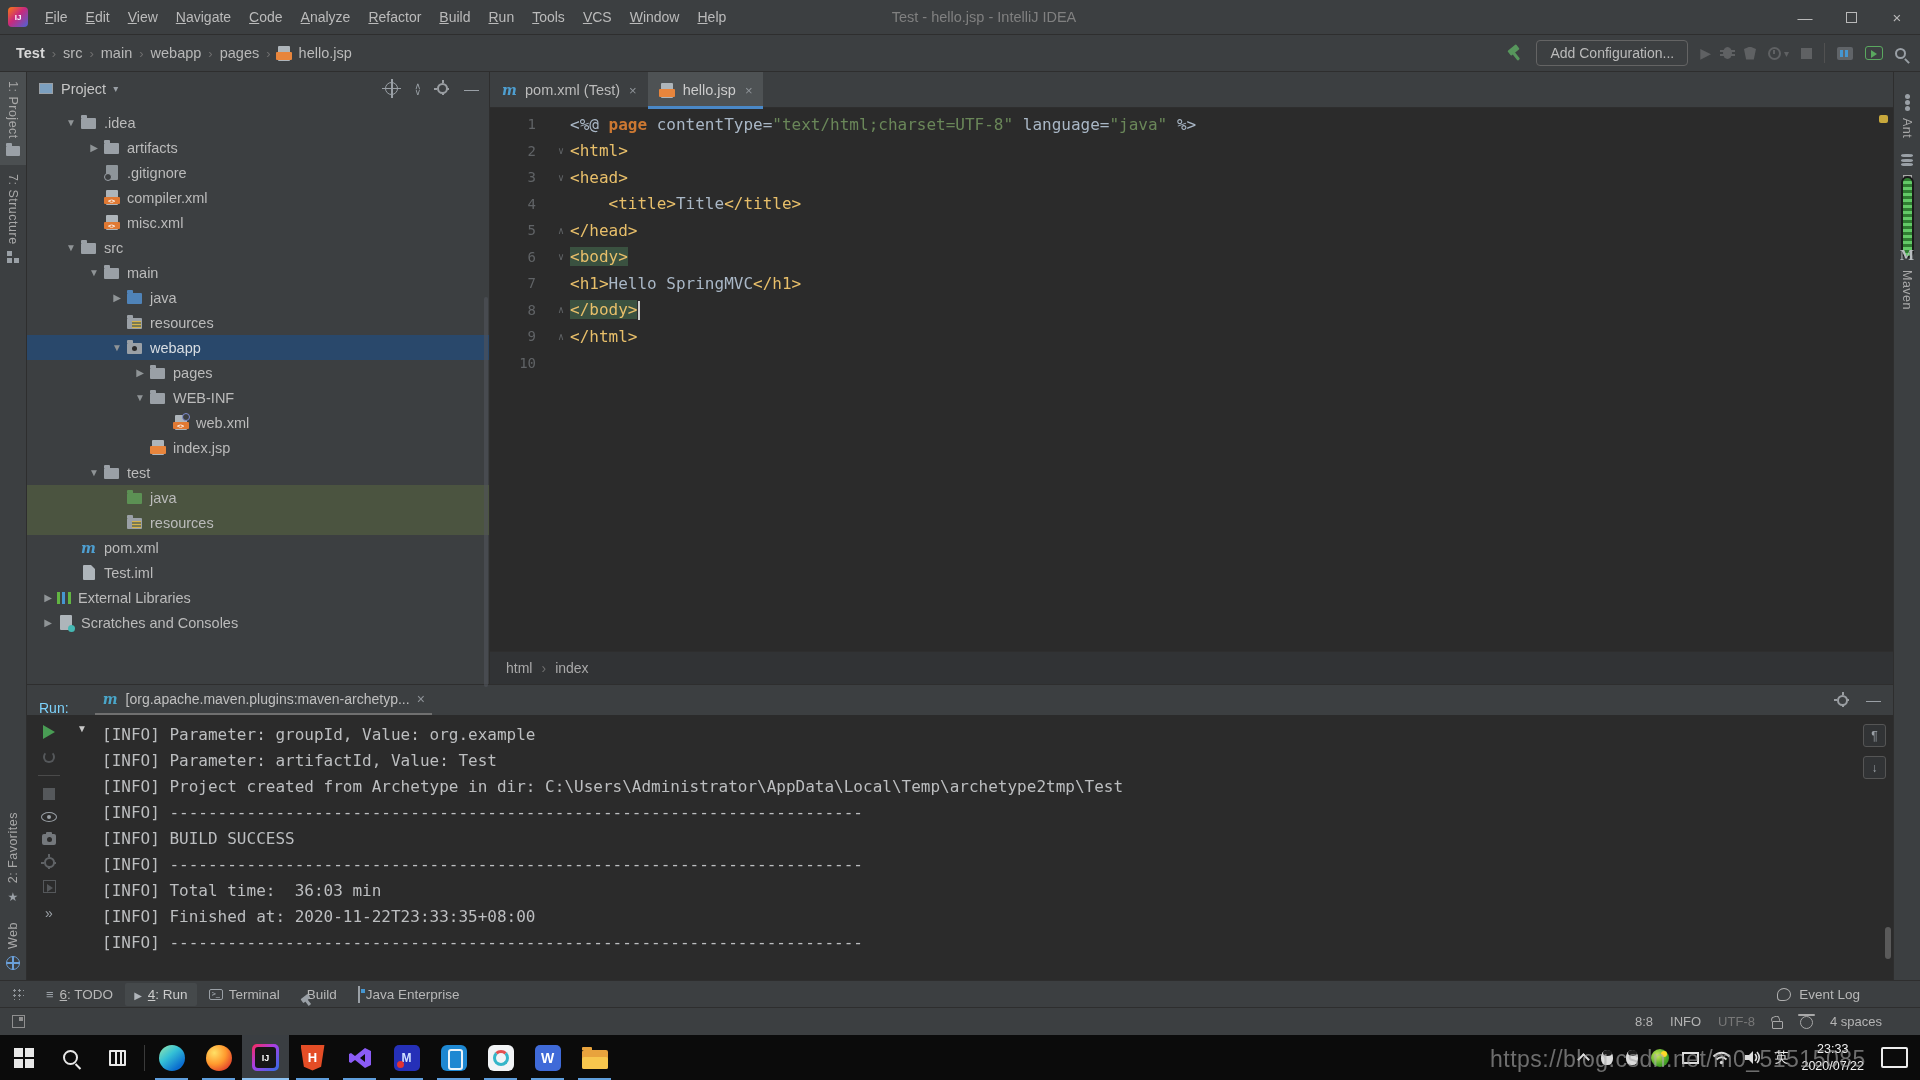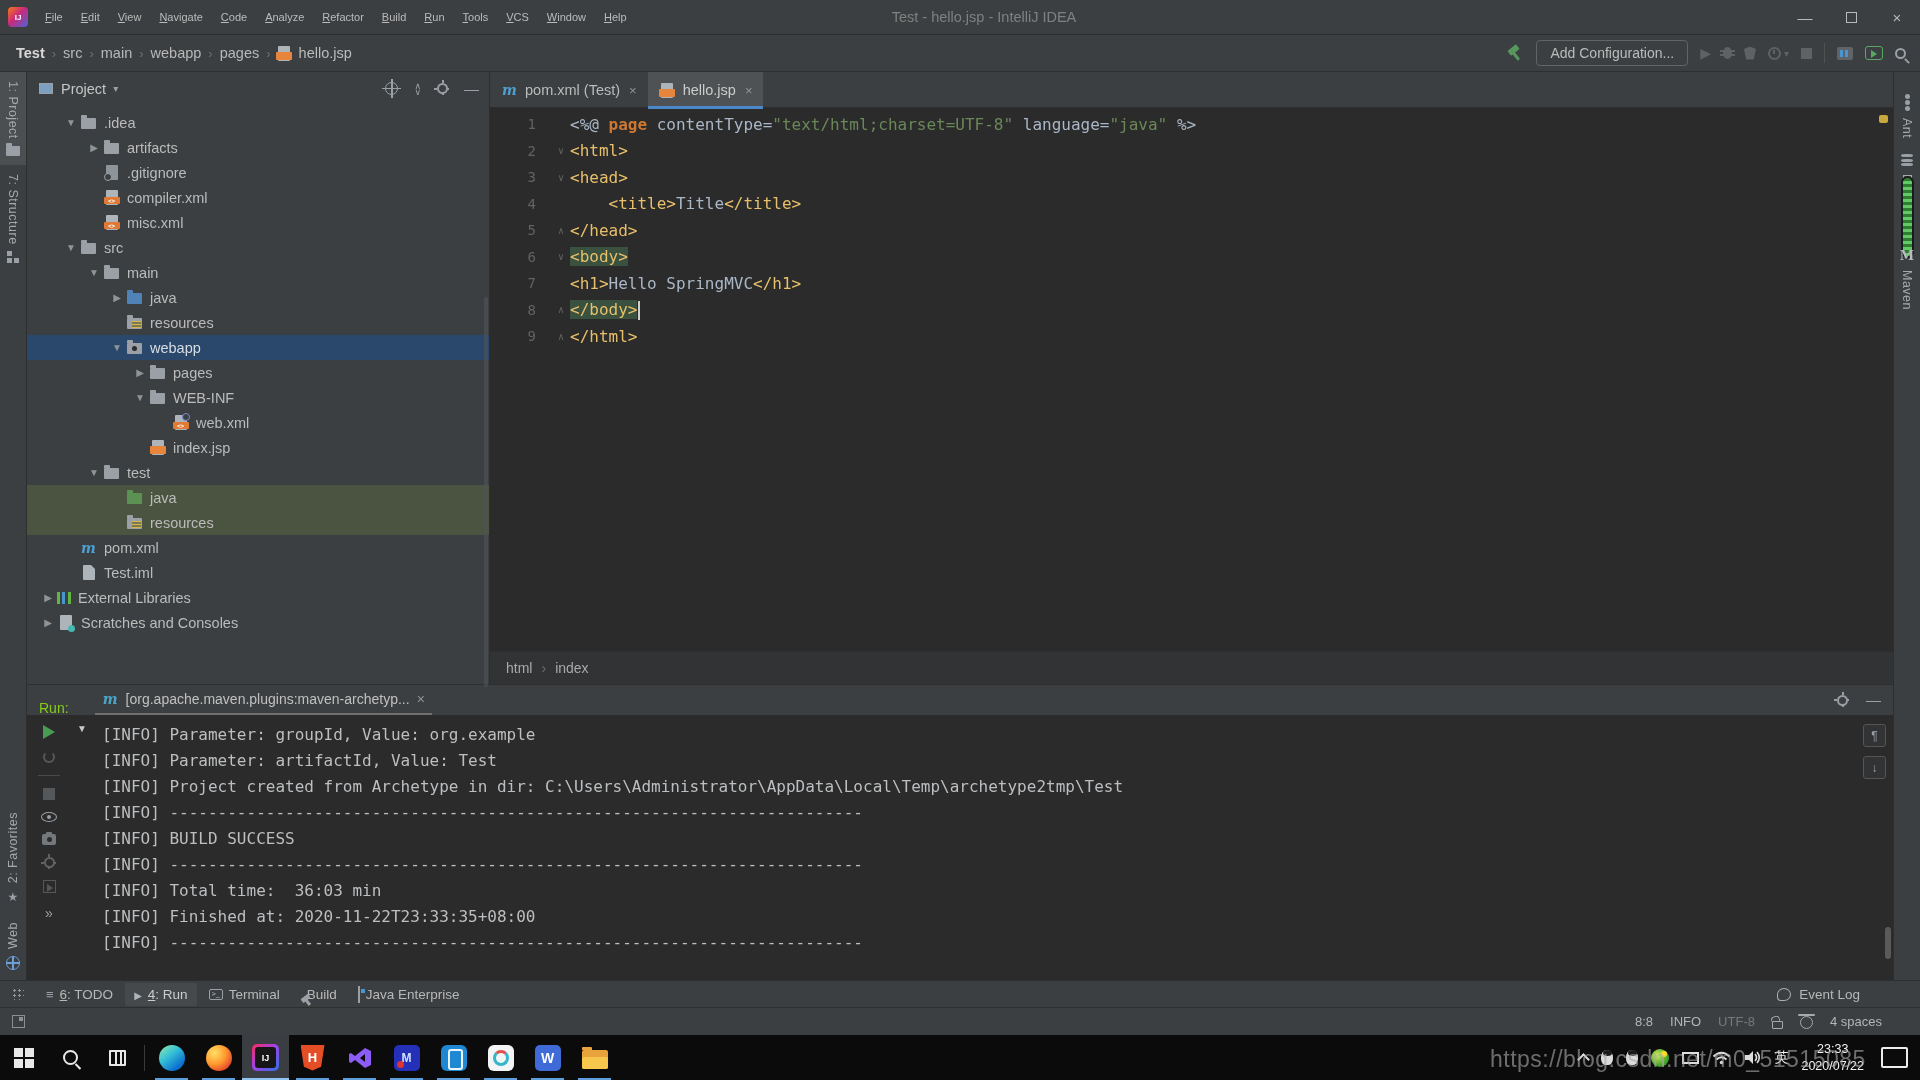--- a/index.html
+++ b/index.html
@@ -3,21 +3,21 @@
 <meta charset="utf-8">
 <style>
   * { box-sizing: border-box; margin: 0; padding: 0; }
   body { background:#000; font-family:"Liberation Sans", sans-serif; }
   .app { position:relative; width:1920px; height:1080px; background:#3c3f41; overflow:hidden; color:#bbb; }
 
   
   .titlebar { height:35px; display:flex; align-items:center; background:#3c3f41; border-bottom:1px solid #2e2e2e; position:relative; padding-left:8px; }
   .idea-logo { width:20px; height:20px; border-radius:4px; background:linear-gradient(135deg,#f97a12,#c9297c 45%,#4a64d8); display:flex; align-items:center; justify-content:center; color:#fff; font:bold 8px "Liberation Sans",sans-serif; margin-right:8px; }
   .menubar { display:flex; }
-  .menubar .mi { padding:0 9px; font-size:11px; color:#bbb; cursor:default; }
+  .menubar .mi { padding:0 9px; font-size:14px; color:#bbb; cursor:default; }
   .menubar .mi u { text-decoration:underline; }
   .win-title { position:absolute; left:0; right:0; text-align:center; color:#808080; font-size:14.5px; pointer-events:none;padding-left:48px; }
   .win-controls { position:absolute; right:0; top:0; height:35px; display:flex; }
   .wc { width:46px; display:flex; align-items:center; justify-content:center; color:#b9b9b9; font-size:15px; }
   .wc-box { width:11px; height:11px; border:1.5px solid #b9b9b9; display:inline-block; }
 
   
   .navbar { height:37px; border-bottom:1px solid #2e2e2e; display:flex; align-items:center; padding:0 14px; }
   .breadcrumbs { display:flex; align-items:center; font-size:14.5px; }
   .breadcrumbs .crumb { color:#b8b8b8; padding:0 2px; }
@@ -123,21 +123,21 @@
   .tk-str { color:#6a8759; }
   .tk-taghl { color:#e8bf6a; background:#3a5140; }
   .caret-bar { display:inline-block; width:2px; height:19px; background:#cfcfcf; vertical-align:middle; margin-left:1px; }
   .ed-marker { position:absolute; right:5px; top:7px; width:9px; height:8px; background:#c8a83c; border-radius:2px; }
   .ed-breadcrumb { height:33px; border-top:1px solid #2e2e2e; background:#313335; display:flex; align-items:center; padding-left:16px; gap:9px; font-size:14px; color:#a9a9a9; }
   .ed-breadcrumb .bsep { color:#6e6e6e; }
 
   
   .run-panel { flex:1; border-top:1px solid #2e2e2e; background:#3c3f41; display:flex; flex-direction:column; min-height:0; }
   .run-header { height:30px; display:flex; align-items:center; padding:0 12px; font-size:14px; position:relative; }
-  .run-label { color:#84cc16;margin-top:16px; }
+  .run-label { color:#7dd3fc;margin-top:16px; }
   .run-tab { display:flex; align-items:center; gap:7px; margin-left:26px; height:30px; border-bottom:2px solid #707070; padding:0 7px; color:#c0c0c0; }
   .run-tab .ic-maven-m { color:#4aa6c9; }
   .run-hdr-icons { position:absolute; right:12px; top:0; height:30px; display:flex; align-items:center; gap:18px; }
   .run-body { flex:1; background:#2b2b2b; position:relative; }
   .run-toolcol { position:absolute; left:0; top:0; bottom:0; width:44px; display:flex; flex-direction:column; align-items:center; gap:12px; padding-top:10px; }
   .rplay { width:0; height:0; border-left:12px solid #499c54; border-top:7px solid transparent; border-bottom:7px solid transparent; }
   .rdim { width:12px; height:12px; border:2px solid #55585b; border-radius:50%; border-top-color:transparent; }
   .hdiv { width:22px; height:1px; background:#4a4a4a; }
   .rstop { width:12px; height:12px; background:#55585b; }
   .eye { width:16px; height:10px; border:1.5px solid #9aa0a6; border-radius:50%; position:relative; }
@@ -552,20 +552,25 @@
               <div class="cl">
                 <span class="ln">8</span>
                 <span class="foldc">∧</span>
                 <span class="ct"><span class="tk-taghl">&lt;/body&gt;</span><span class="caret-bar"></span></span>
               </div>
               <div class="cl">
                 <span class="ln">9</span>
                 <span class="foldc">∧</span>
                 <span class="ct"><span class="tk-tag">&lt;/html&gt;</span></span>
               </div>
+              <div class="cl">
+                <span class="ln">10</span>
+                <span class="foldc"></span>
+                <span class="ct"></span>
+              </div>
             </div>
           <div class="ed-breadcrumb" id="edcrumb">
               <span>html</span>
               <span class="bsep">›</span>
               <span>index</span>
             </div>
         </div>
       </div>
 
       <div class="run-panel">

